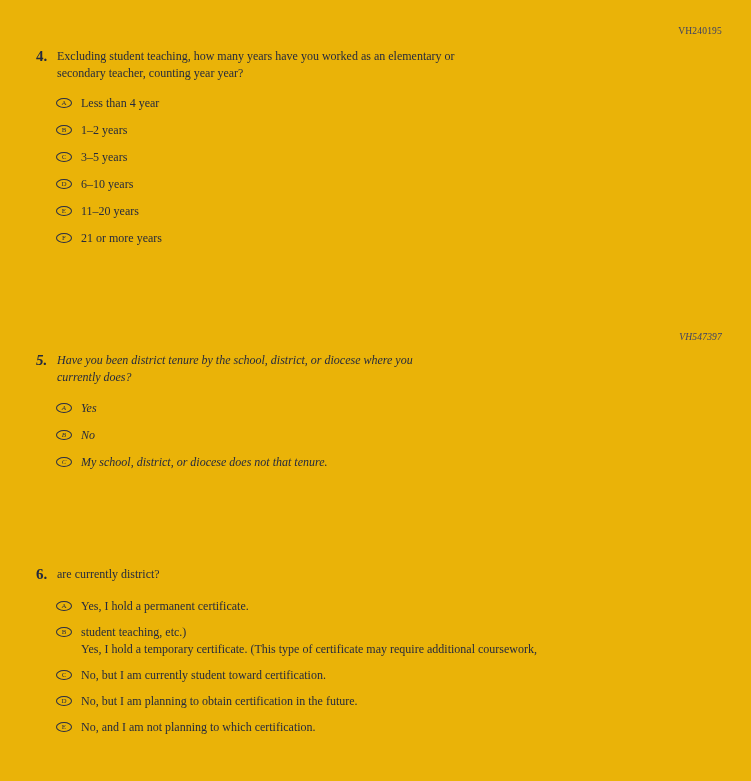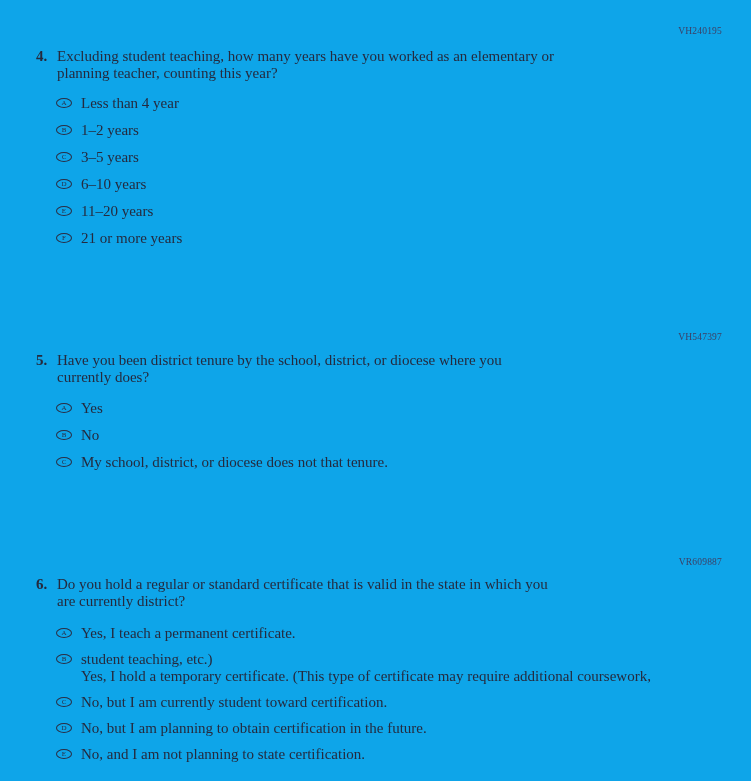--- a/index.html
+++ b/index.html
@@ -4,34 +4,34 @@
 <style>
   html, body {
     margin: 0;
     padding: 0;
     background: #ffffff;
   }
   .page {
     position: relative;
     width: 751px;
     height: 781px;
-    background: #0ea5e9;
+    background: #eab308;
     font-family: "Liberation Serif", "DejaVu Serif", serif;
     color: #252a3e;
     overflow: hidden;
   }
   .section {
     position: absolute;
     left: 0;
     width: 751px;
     padding: 0 29px 0 36px;
     box-sizing: border-box;
   }
   .sec-1 { top: 26px; }
-  .sec-2 { top: 332px; }
+  .sec-2 { top: 332px; font-style: italic; }
   .sec-3 { top: 557px; }
 
   .code {
     text-align: right;
     font-size: 9.5px;
     line-height: 10px;
     letter-spacing: 0.2px;
     color: #3c4066;
   }
   .question-row {
@@ -45,21 +45,21 @@
   .qnum {
     font-weight: bold;
     width: 21px;
     flex-shrink: 0;
     font-size: 15px;
     line-height: 17px;
   }
   .qtext .line,
   .option-label .line {
     display: block;
-    font-size: 15px;
+    font-size: 12px;
     line-height: 17px;
     white-space: nowrap;
   }
   .options {
     padding-left: 20px;
   }
   .sec-1 .options { margin-top: 13px; }
   .sec-2 .options { margin-top: 14px; }
   .sec-3 .options { margin-top: 15px; }
 
@@ -95,21 +95,21 @@
 <body>
 
 <div class="page">
 
   <section class="section sec-1">
     <div class="code">VH240195</div>
     <div class="question-row">
       <span class="qnum">4.</span>
       <div class="qtext">
         <span class="line">Excluding student teaching, how many years have you worked as an elementary or</span>
-        <span class="line">planning teacher, counting this year?</span>
+        <span class="line">secondary teacher, counting year year?</span>
       </div>
     </div>
     <div class="options">
       <div class="option">
         <span class="bubble">
             <span class="letter">A</span>
           </span>
         <span class="option-label">
             <span class="line">Less than 4 year</span>
             <span class="line"></span>
@@ -197,35 +197,33 @@
           </span>
         <span class="option-label">
             <span class="line">My school, district, or diocese does not that tenure.</span>
             <span class="line"></span>
           </span>
       </div>
     </div>
   </section>
 
   <section class="section sec-3">
-    <div class="code">VR609887</div>
     <div class="question-row">
       <span class="qnum">6.</span>
       <div class="qtext">
-        <span class="line">Do you hold a regular or standard certificate that is valid in the state in which you</span>
         <span class="line">are currently district?</span>
       </div>
     </div>
     <div class="options">
       <div class="option">
         <span class="bubble">
             <span class="letter">A</span>
           </span>
         <span class="option-label">
-            <span class="line">Yes, I teach a permanent certificate.</span>
+            <span class="line">Yes, I hold a permanent certificate.</span>
             <span class="line"></span>
           </span>
       </div>
       <div class="option">
         <span class="bubble">
             <span class="letter">B</span>
           </span>
         <span class="option-label">
             <span class="line">student teaching, etc.)</span>
             <span class="line">Yes, I hold a temporary certificate. (This type of certificate may require additional coursework,</span>
@@ -247,20 +245,20 @@
         <span class="option-label">
             <span class="line">No, but I am planning to obtain certification in the future.</span>
             <span class="line"></span>
           </span>
       </div>
       <div class="option">
         <span class="bubble">
             <span class="letter">E</span>
           </span>
         <span class="option-label">
-            <span class="line">No, and I am not planning to state certification.</span>
+            <span class="line">No, and I am not planning to which certification.</span>
             <span class="line"></span>
           </span>
       </div>
     </div>
   </section>
 
 </div>
 
 </body></html>

